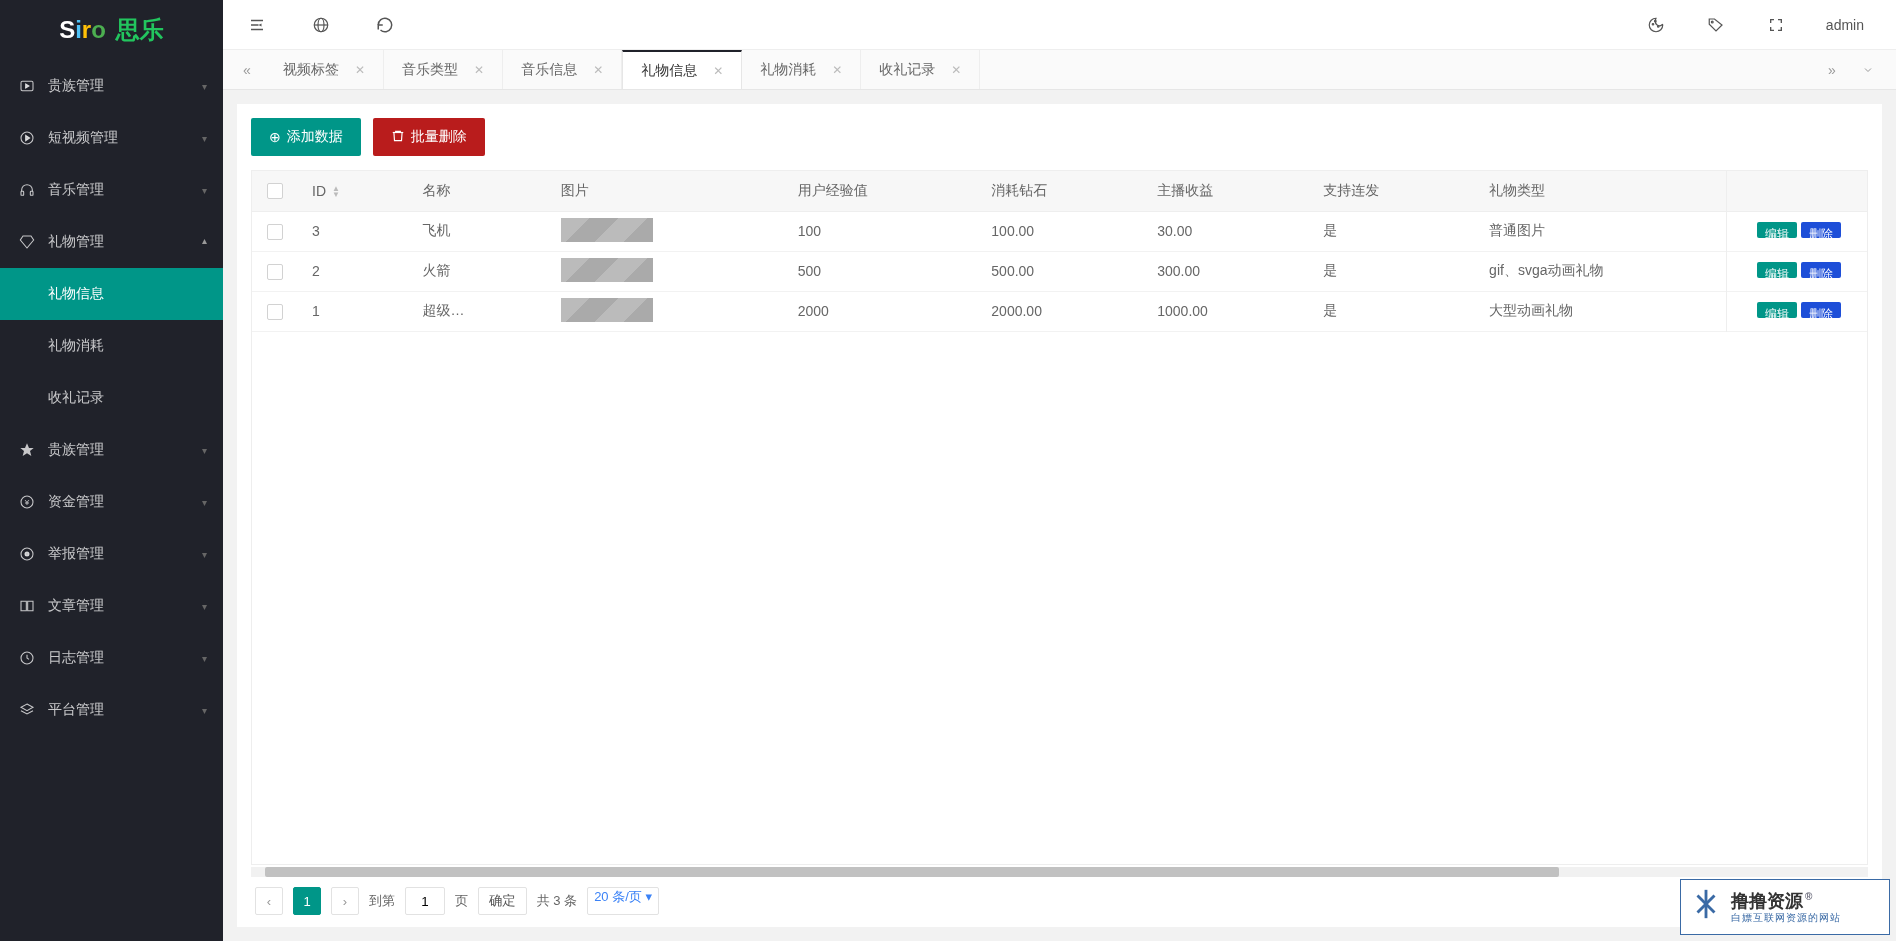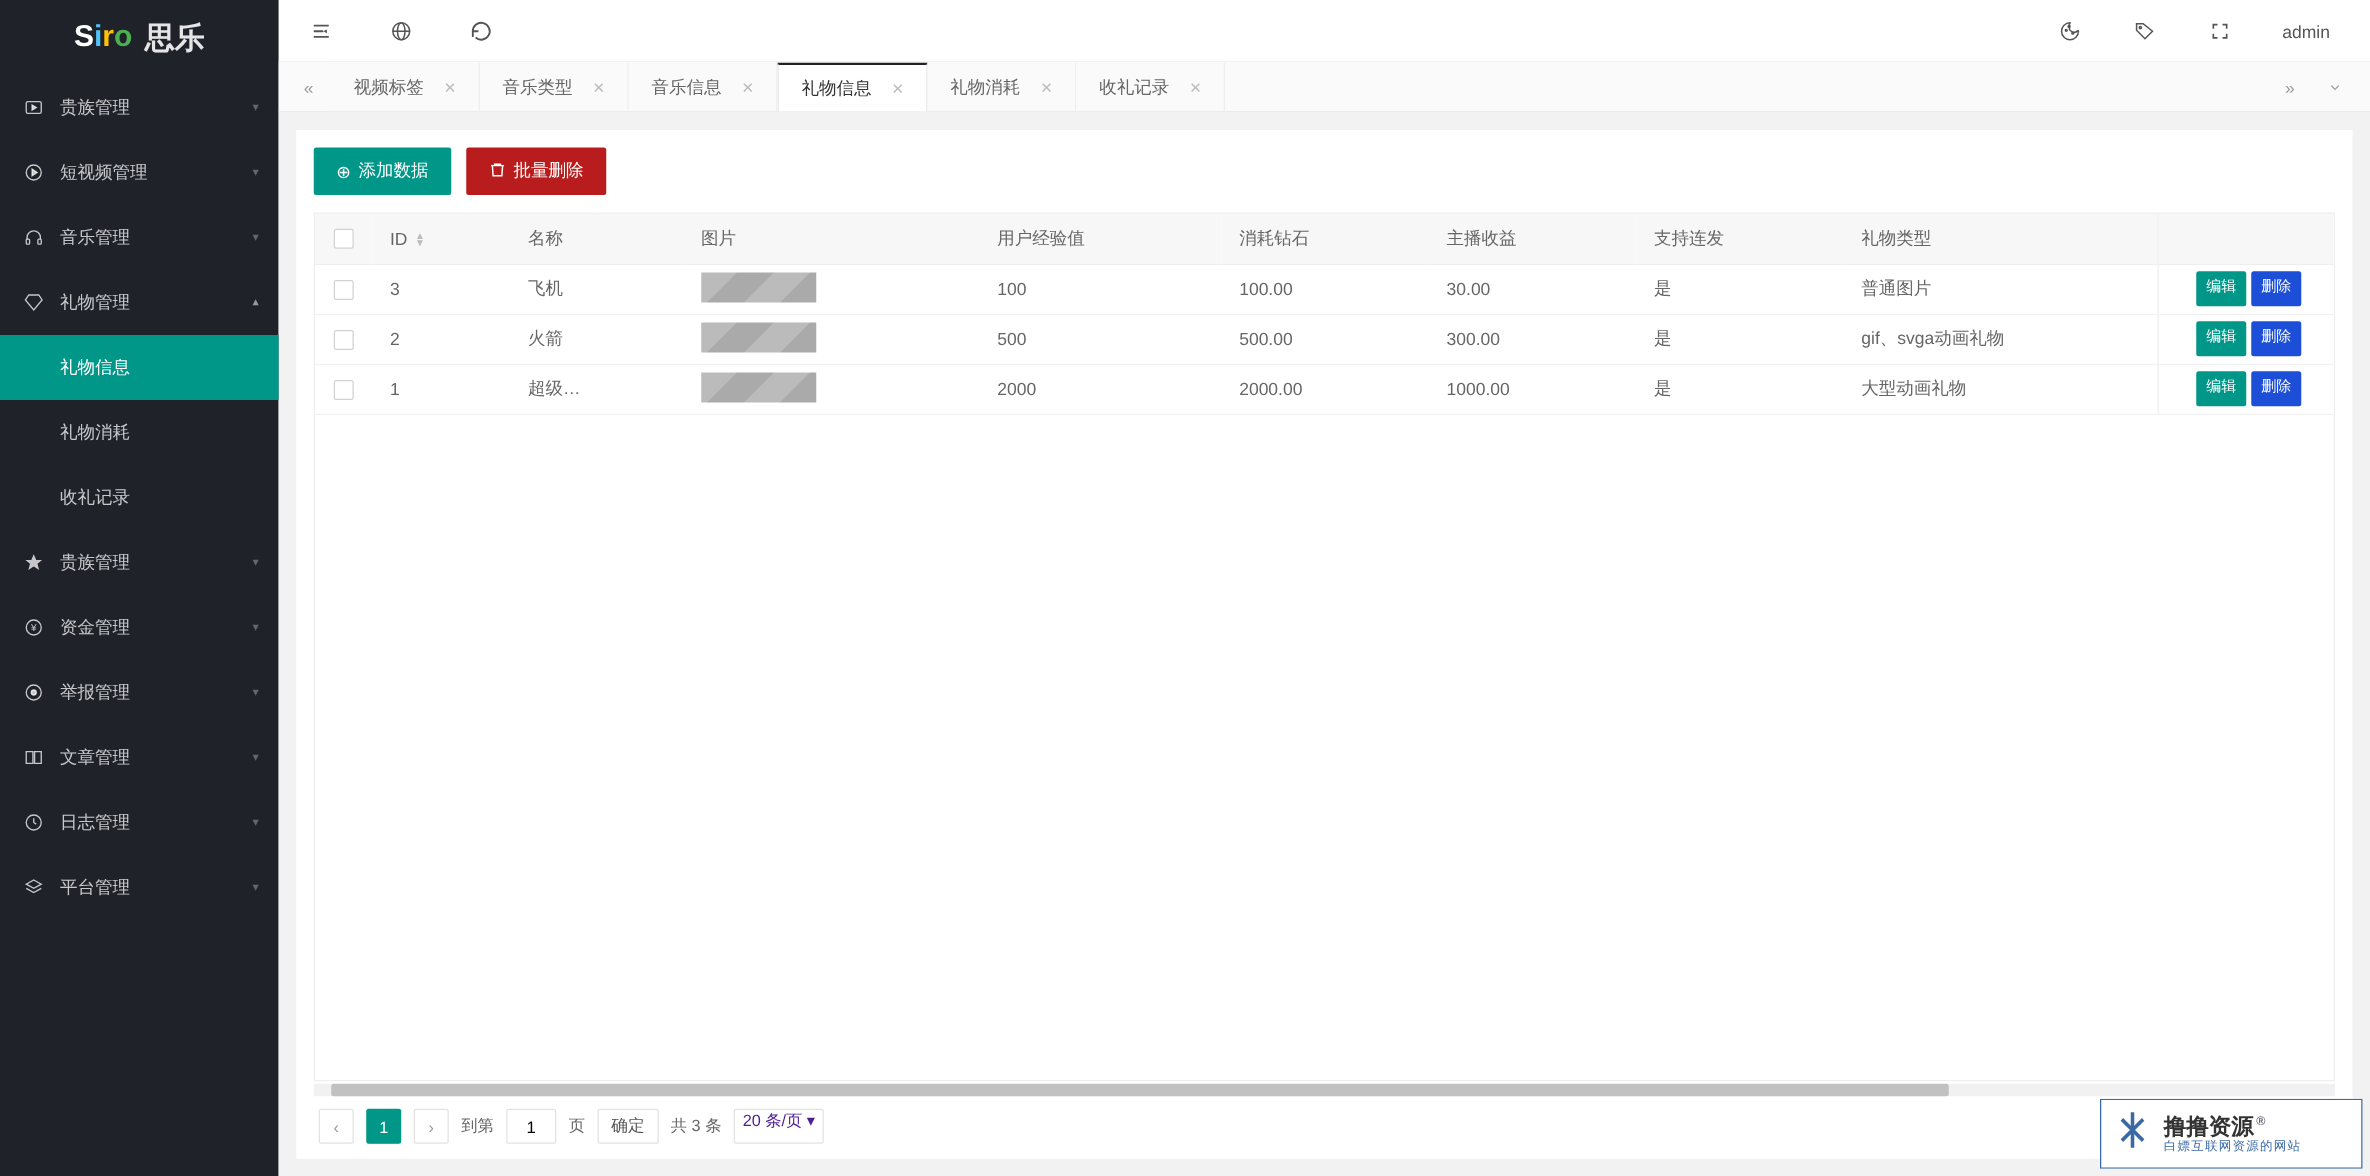--- a/index.html
+++ b/index.html
@@ -9,21 +9,21 @@
   
   .sidebar { width: 223px; background: #20222a; color: #c4c4c4; display: flex; flex-direction: column; overflow-y: auto; }
   .sidebar::-webkit-scrollbar { width: 3px; }
   .sidebar::-webkit-scrollbar-thumb { background: #444; }
   .logo { height: 60px; display: flex; align-items: center; justify-content: center; }
   .logo-text { font-size: 24px; font-weight: bold; color: #fff; display: flex; align-items: center; gap: 4px; }
   .logo-s { color: #fff; }
   .logo-i { color: #4fc3f7; }
   .logo-r { color: #ffc107; }
   .logo-o { color: #4caf50; }
-  .logo-cn { color: #e5e5e5; margin-left: 6px; }
+  .logo-cn { color: #22c55e; margin-left: 6px; }
 
   .menu-item { display: flex; align-items: center; padding: 0 18px; height: 52px; cursor: pointer; position: relative; color: rgba(255,255,255,0.75); }
   .menu-item.selected { background: #009688; color: #fff; }
   .menu-item .icon { width: 18px; margin-right: 12px; display: inline-flex; justify-content: center; }
   .menu-item .chev { position: absolute; right: 16px; font-size: 10px; color: #666; }
   .menu-item.expanded .chev { transform: rotate(180deg); color: #999; }
   .subitem { padding-left: 48px; font-size: 14px; }
 
   
   .main { flex: 1; display: flex; flex-direction: column; background: #fff; min-width: 0; }
@@ -52,39 +52,39 @@
   table { border-collapse: collapse; width: 100%; min-width: 1260px; }
   thead th { background: #f7f7f7; color: #666; font-weight: 400; text-align: left; padding: 0 14px; height: 40px; border-bottom: 1px solid #eee; white-space: nowrap; }
   tbody td { padding: 0 14px; height: 40px; border-bottom: 1px solid #f2f2f2; color: #666; white-space: nowrap; vertical-align: middle; }
   .th-check, .td-check { width: 46px; text-align: center; }
   input[type="checkbox"].chk { width: 16px; height: 16px; border: 1px solid #d2d2d2; border-radius: 2px; appearance: none; background: #fff; cursor: pointer; vertical-align: middle; }
   .sort-icons { display: inline-flex; flex-direction: column; line-height: 6px; font-size: 8px; color: #bbb; margin-left: 6px; vertical-align: middle; }
 
   .thumb { width: 92px; height: 24px; background: linear-gradient(135deg,#bbb 25%,#aaa 25%,#aaa 50%,#bbb 50%,#bbb 75%,#aaa 75%); filter: blur(0.3px); display: inline-block; }
 
   .ops-cell { text-align: right; }
-  .mini-btn { display: inline-block; padding: 0 8px; height: 28px; line-height: 24px; border-radius: 2px; color: #fff; font-size: 12px; cursor: pointer; margin-left: 4px; }
+  .mini-btn { display: inline-block; padding: 0 8px; height: 16px; line-height: 24px; border-radius: 2px; color: #fff; font-size: 12px; cursor: pointer; margin-left: 4px; }
   .mini-green { background: #009688; }
   .mini-red { background: #1d4ed8; }
 
   
   .fixed-right { position: absolute; top: 0; right: 0; background: #fff; border-left: 1px solid #eee; }
   .fixed-right table { min-width: 0; width: 140px; }
   .fixed-right thead th { width: 140px; }
   .fixed-right tbody td { text-align: center; }
 
   .hscroll-track { height: 10px; background: #f1f1f1; margin-top: 2px; position: relative; }
   .hscroll-thumb { position: absolute; left: 14px; top: 0; height: 10px; width: 80%; background: #c1c1c1; border-radius: 2px; }
 
   .pager { display: flex; align-items: center; gap: 10px; padding: 10px 4px 2px 4px; color: #666; font-size: 13px; }
   .pg-btn { width: 28px; height: 28px; border: 1px solid #e2e2e2; display: inline-flex; align-items: center; justify-content: center; border-radius: 2px; cursor: pointer; color: #999; }
   .pg-btn.active { background: #009688; color: #fff; border-color: #009688; }
   .pg-input { width: 40px; height: 28px; border: 1px solid #e2e2e2; text-align: center; border-radius: 2px; }
   .pg-confirm { height: 28px; padding: 0 10px; border: 1px solid #e2e2e2; background: #fff; border-radius: 2px; cursor: pointer; color: #555; }
-  .pg-select { height: 28px; border: 1px solid #e2e2e2; padding: 0 6px; border-radius: 2px; color: #4c1d95; background: #fff; }
+  .pg-select { height: 28px; border: 1px solid #e2e2e2; padding: 0 6px; border-radius: 2px; color: #3b82f6; background: #fff; }
 
   
   .watermark { position: fixed; right: 6px; bottom: 6px; width: 210px; height: 56px; border: 1px solid #3a6aa5; background: #fff; display: flex; align-items: center; padding: 4px 8px; gap: 8px; }
   .wm-logo { color: #3a6aa5; font-size: 26px; }
   .wm-text { display: flex; flex-direction: column; line-height: 1.15; }
   .wm-top { font-size: 18px; font-weight: 700; color: #333; }
   .wm-top .r { font-size: 10px; color: #667; vertical-align: super; margin-left: 2px; }
   .wm-sub { font-size: 10px; letter-spacing: 1px; color: #3a6aa5; }
 </style>
 </head>

